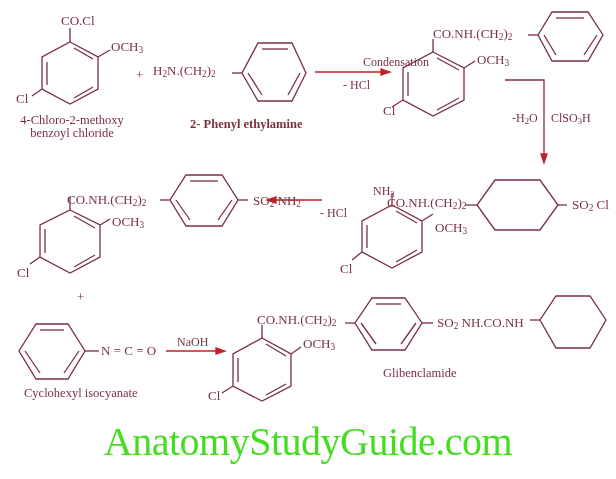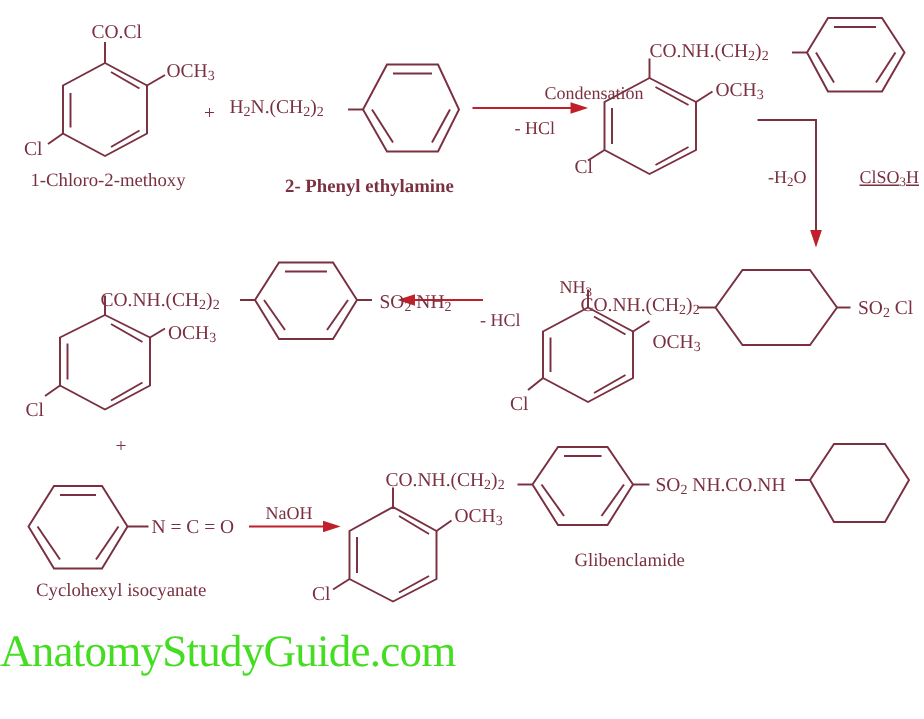--- a/index.html
+++ b/index.html
@@ -2,22 +2,22 @@
 <html><head>
 <meta charset="utf-8">
 <style>
   html, body { margin: 0; padding: 0; background: #ffffff; }
   body { width: 616px; height: 479px; position: relative; overflow: hidden;
          font-family: "Liberation Serif", "DejaVu Serif", serif; color: #7a3040; }
   svg.scheme { position: absolute; left: 0; top: 0; }
   .lbl { position: absolute; white-space: nowrap; font-size: 13px; color: #7a3040; line-height: 1; }
   .lbl.small { font-size: 12px; }
   .cap { position: absolute; white-space: nowrap; font-size: 12.5px; color: #7a3040; text-align: center; line-height: 1.05; }
-  .watermark { position: absolute; left: 0; width: 616px; top: 418px; 
-               font-family: "Liberation Serif", "DejaVu Serif", serif; font-size: 30px;
+  .watermark { position: absolute; left: 0; width: 616px; top: 418px; text-align: center;
+               font-family: "Liberation Serif", "DejaVu Serif", serif; font-size: 40px;
                color: #44dd22; letter-spacing: -0.5px; }
   sub { font-size: 0.72em; vertical-align: -0.25em; line-height: 0; }
 </style>
 </head>
 <body>
 
 <svg class="scheme" width="616" height="479" viewBox="0 0 616 479">
   <g fill="none" stroke="#7a3040" stroke-width="1.3">
 
     <g>
@@ -142,37 +142,38 @@
       <line x1="166" y1="351" x2="218" y2="351"></line>
       <polygon points="225,351 216,348 216,354"></polygon>
     </g>
   </g>
 </svg>
 
 <div class="lbl" style="left:61px; top:14px;text-align:center;"><span>CO.Cl</span></div>
 <div class="lbl" style="left:111px; top:40px;"><span>OCH</span><sub>3</sub></div>
 <div class="lbl" style="left:16px; top:92px;"><span>Cl</span></div>
 <div class="cap" style="left:12px; top:114px; width:120px;">
-  <div>1-Chloro-2-methoxy</div>
+  <div>4-Chloro-2-methoxy</div>
+  <div>benzoyl chloride</div>
 </div>
 
 <div class="lbl" style="left:136px; top:68px;"><span>+</span></div>
 
 <div class="lbl" style="left:153px; top:64px;"><span>H</span><sub>2</sub><span>N.(CH</span><sub>2</sub><span>)</span><sub>2</sub></div>
 <div class="cap" style="left:190px; top:118px;font-weight:bold;"><span>2- Phenyl ethylamine</span></div>
 
 <div class="lbl small" style="left:316px; top:56px;margin-left:47px;"><span>Condensation</span></div>
 <div class="lbl small" style="left:343px; top:79px;"><span>- HCl</span></div>
 
 <div class="lbl" style="left:433px; top:27px;"><span>CO.NH.(CH</span><sub>2</sub><span>)</span><sub>2</sub></div>
 <div class="lbl" style="left:477px; top:53px;"><span>OCH</span><sub>3</sub></div>
 <div class="lbl" style="left:383px; top:104px;"><span>Cl</span></div>
 
 <div class="lbl small" style="left:512px; top:112px;"><span>-H</span><sub>2</sub><span>O</span></div>
-<div class="lbl small" style="left:573px; top:112px;text-decoration:underline;"><span>ClSO</span><sub>3</sub><span>H</span></div>
+<div class="lbl small" style="left:551px; top:112px;"><span>ClSO</span><sub>3</sub><span>H</span></div>
 
 <div class="lbl" style="left:387px; top:196px;"><span>CO.NH.(CH</span><sub>2</sub><span>)</span><sub>2</sub></div>
 <div class="lbl" style="left:435px; top:221px;"><span>OCH</span><sub>3</sub></div>
 <div class="lbl" style="left:340px; top:262px;"><span>Cl</span></div>
 <div class="lbl" style="left:572px; top:198px;"><span>SO</span><sub>2</sub><span> Cl</span></div>
 
 <div class="lbl small" style="left:333px; top:185px;margin-left:40px;"><span>NH</span><sub>3</sub></div>
 <div class="lbl small" style="left:320px; top:207px;"><span>- HCl</span></div>
 
 <div class="lbl" style="left:67px; top:193px;"><span>CO.NH.(CH</span><sub>2</sub><span>)</span><sub>2</sub></div>

